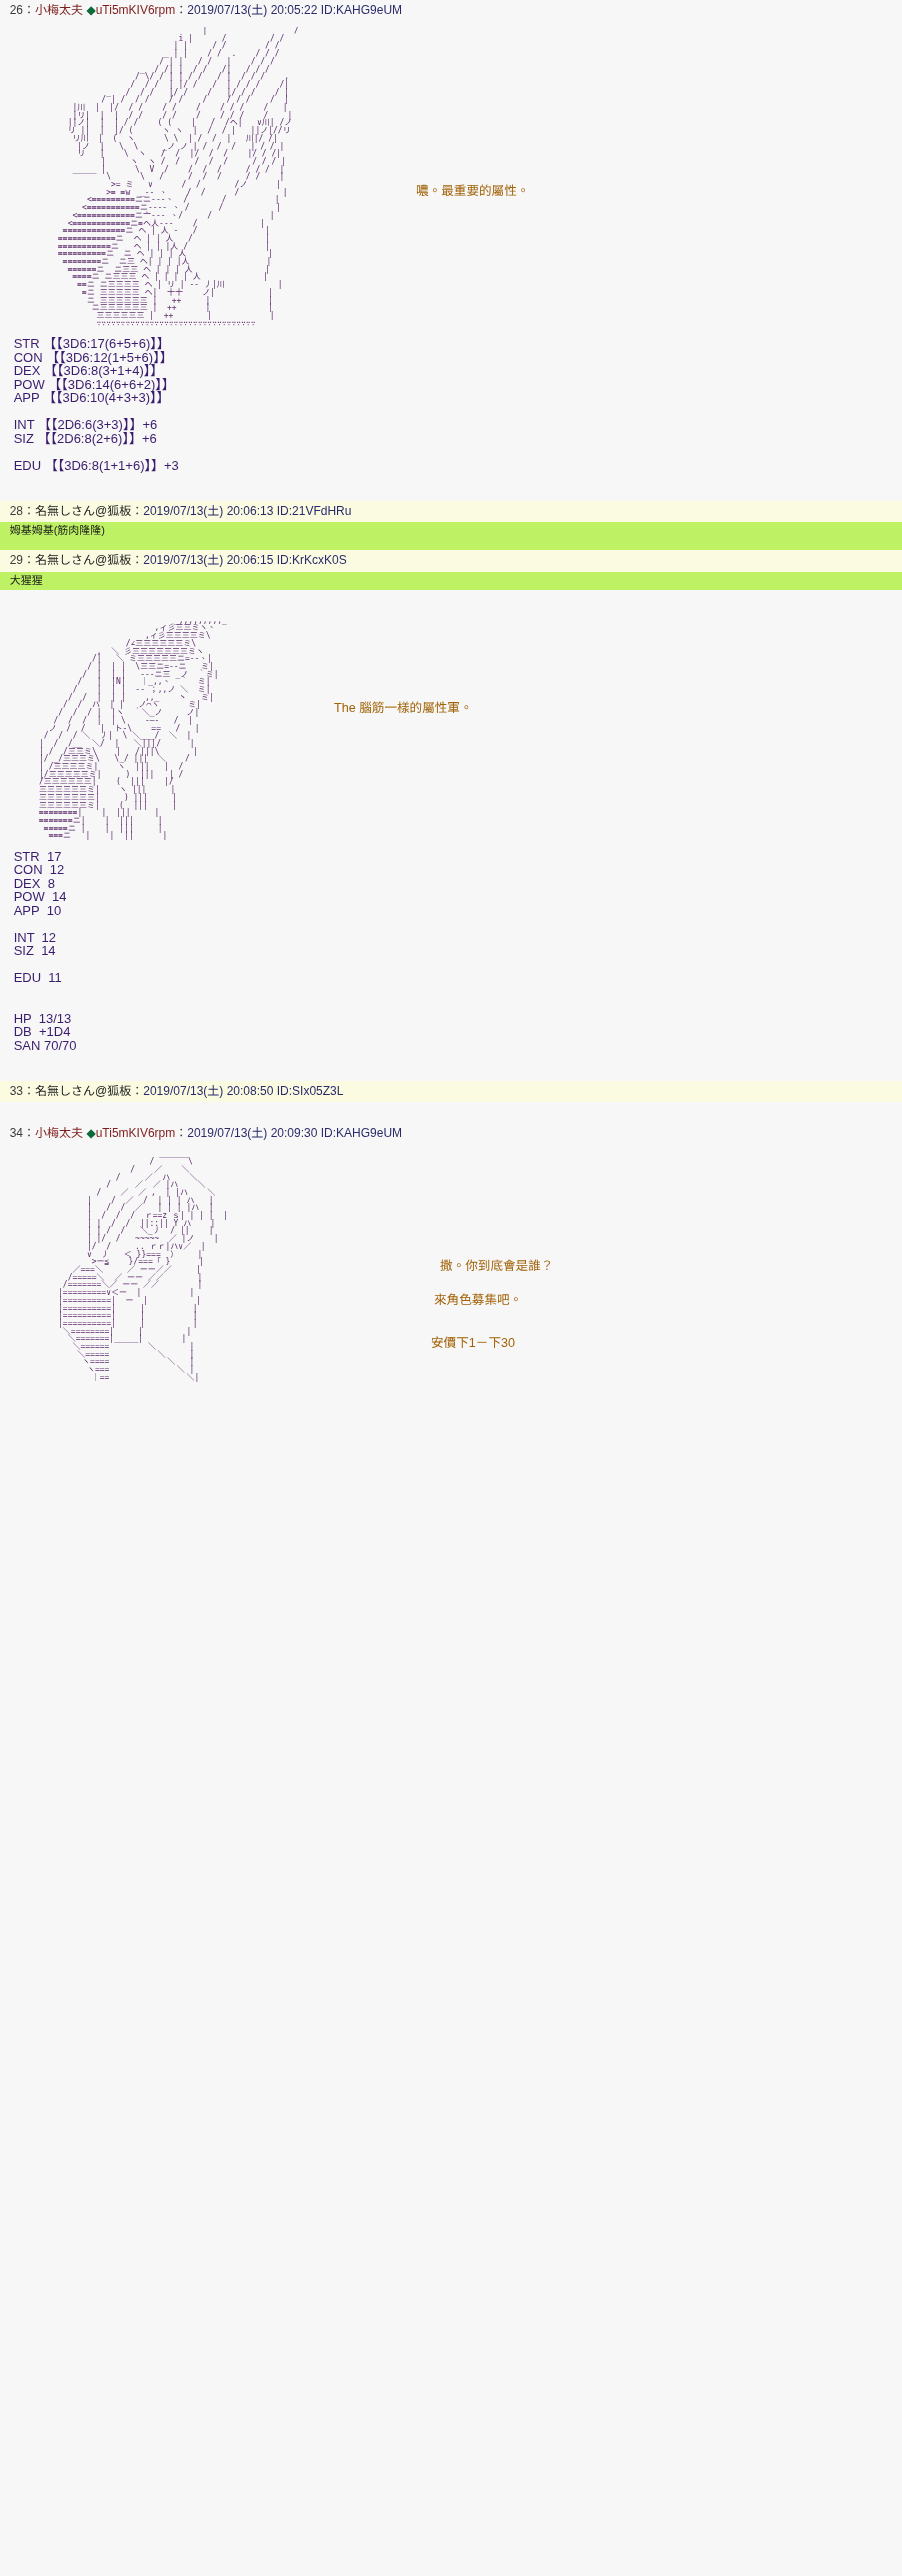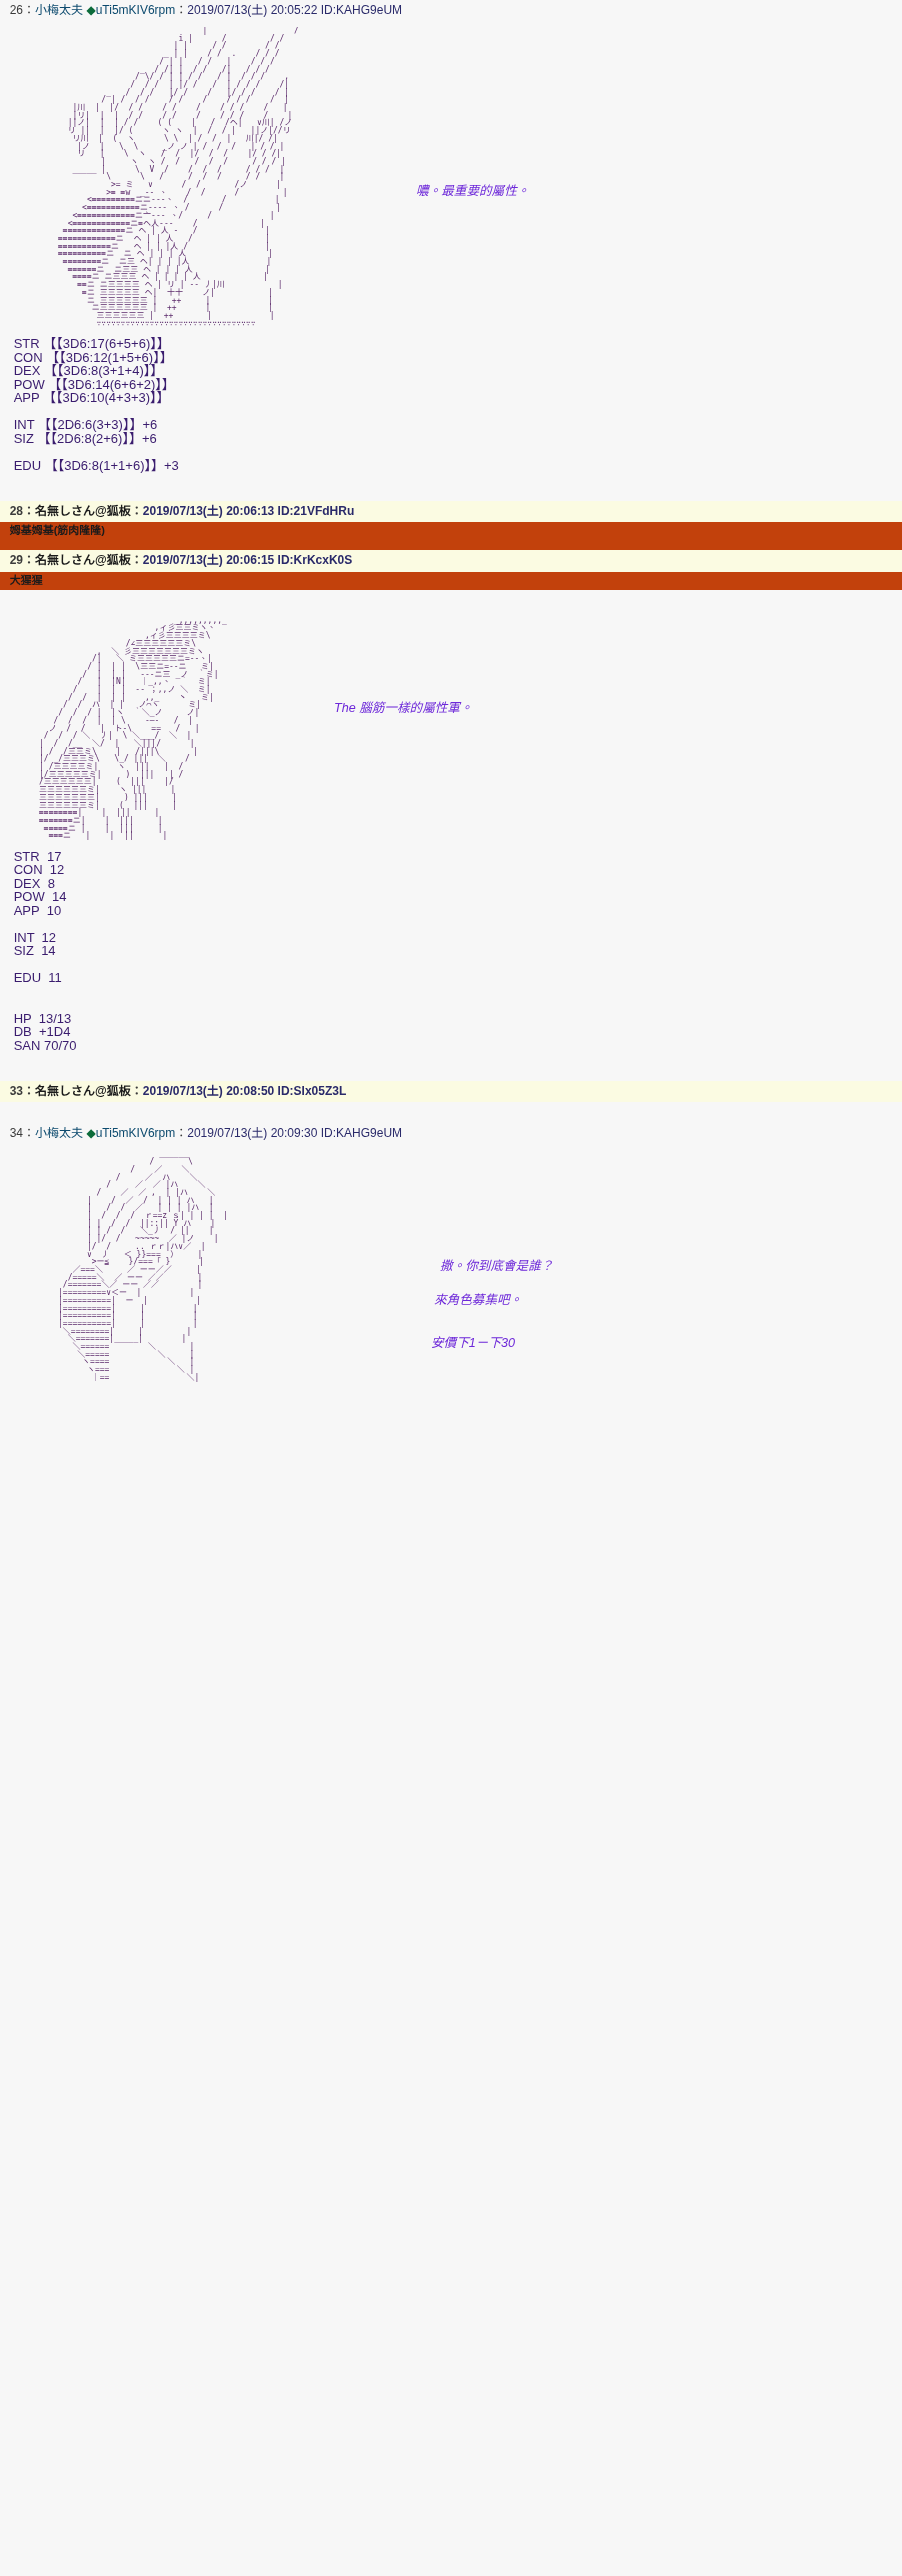--- a/index.html
+++ b/index.html
@@ -31,41 +31,40 @@
     white-space: nowrap;
     letter-spacing: 0px;
   }
   .post-header .num {
     color: #3b3b3b;
   }
   .post-header .sep {
     color: #3b3b3b;
   }
   .post-header .name-trip {
-    color: #0c4a6e;
+    color: #7f1d1d;
     font-weight: normal;
   }
   .post-header .name-anon {
     color: #1b1b1b;
   }
   .post-header .diamond {
     color: #0c6b3a;
   }
   .post-header .datetime {
     color: #2a2a6a;
   }
   .post-header .uid {
     color: #2a2a6a;
     text-align: right;
   }
 
   
   .post.anon {
-    background: #c2410c;
-    font-weight: bold;
+    background: #bef264;
   }
   .post.anon .post-header { background: #fbfbe2; }
   .post.op { background: #f7f7f7; }
 
   .post-body {
     padding: 0 0 1.9px 9.7px;
     font-size: 11px;
     line-height: 16.5px;
     color: #1b1b1b;
     white-space: pre-wrap;
@@ -84,25 +83,24 @@
     color: #5b2a6b;
     margin: 0;
     padding: 0 0 0 58px;
     white-space: pre;
     overflow: hidden;
   }
   pre.aa.narrow { padding-left: 39px; }
 
   .aa-dialog {
     position: absolute;
-    color: #6d28d9;
+    color: #a16207;
     font-size: 12.6px;
     line-height: 21px;
     white-space: pre;
-    font-style: italic;
   }
 
   
   pre.stats {
     font-family: "Liberation Sans", "DejaVu Sans", sans-serif;
     font-size: 13px;
     line-height: 13.5px;
     color: #3a1c6e;
     margin: 4px;
     padding: 3.9px 0 3.9px 9.7px;

